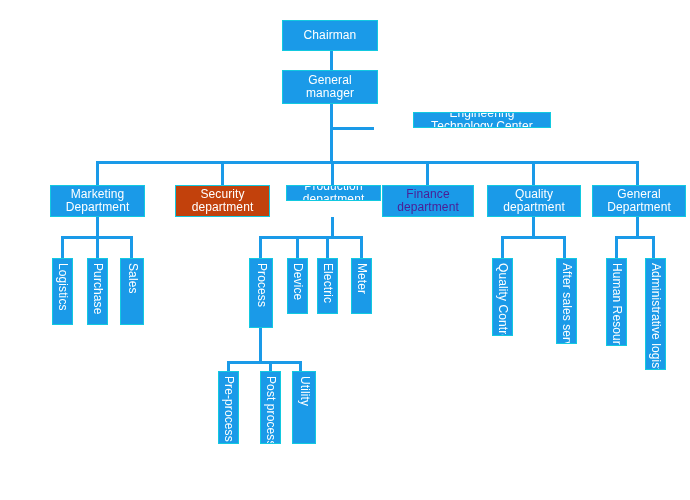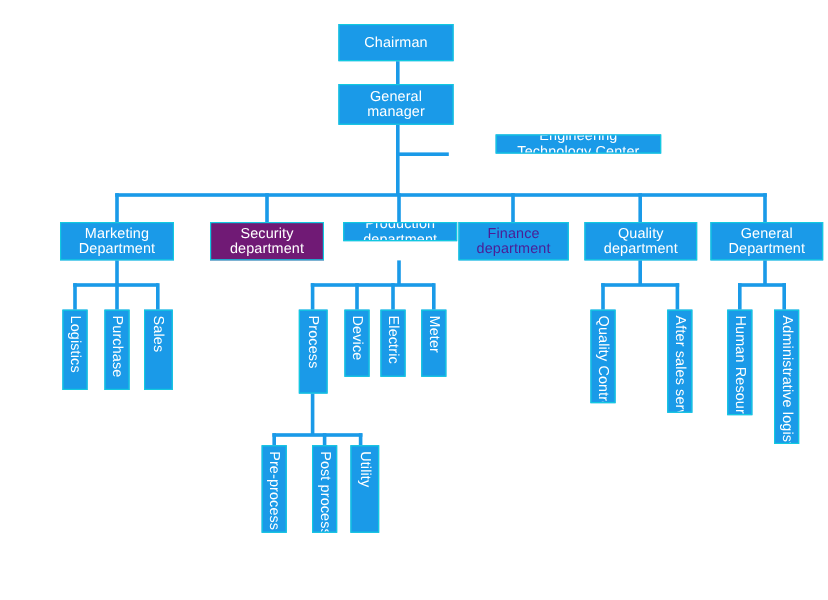--- a/index.html
+++ b/index.html
@@ -89,21 +89,21 @@
     <div class="conn" style="left: 615px; top: 236px; width: 40px; height: 3px; background: rgb(26, 154, 232);"></div>
     <div class="conn" style="left: 615px; top: 236px; width: 3px; height: 22px; background: rgb(26, 154, 232);"></div>
     <div class="conn" style="left: 652px; top: 236px; width: 3px; height: 22px; background: rgb(26, 154, 232);"></div>
     <div class="node" style="left: 282px; top: 20px; width: 96px; height: 31px; background: rgb(26, 154, 232); border-color: rgb(18, 201, 224); color: rgb(255, 255, 255);">Chairman</div>
     <div class="node" style="left: 282px; top: 70px; width: 96px; height: 34px; background: rgb(26, 154, 232); border-color: rgb(18, 201, 224); color: rgb(255, 255, 255);">General
 manager</div>
     <div class="node" style="left: 374px; top: 112px; width: 138px; height: 16px; background: rgb(26, 154, 232); border-color: rgb(18, 201, 224); color: rgb(255, 255, 255); margin-left: 39px;">Engineering
 Technology Center</div>
     <div class="node" style="left: 50px; top: 185px; width: 95px; height: 32px; background: rgb(26, 154, 232); border-color: rgb(18, 201, 224); color: rgb(255, 255, 255);">Marketing
 Department</div>
-    <div class="node" style="left: 175px; top: 185px; width: 95px; height: 32px; background: #701a75; border-color: rgb(18, 201, 224); color: rgb(255, 255, 255);">Security
+    <div class="node" style="left: 175px; top: 185px; width: 95px; height: 32px; background: #c2410c; border-color: rgb(18, 201, 224); color: rgb(255, 255, 255);">Security
 department</div>
     <div class="node" style="left: 286px; top: 185px; width: 95px; height: 16px; background: rgb(26, 154, 232); border-color: rgb(18, 201, 224); color: rgb(255, 255, 255);">Production
 department</div>
     <div class="node" style="left: 382px; top: 185px; width: 92px; height: 32px; background: rgb(26, 154, 232); border-color: rgb(18, 201, 224); color: #4c1d95;">Finance
 department</div>
     <div class="node" style="left: 487px; top: 185px; width: 94px; height: 32px; background: rgb(26, 154, 232); border-color: rgb(18, 201, 224); color: rgb(255, 255, 255);">Quality
 department</div>
     <div class="node" style="left: 592px; top: 185px; width: 94px; height: 32px; background: rgb(26, 154, 232); border-color: rgb(18, 201, 224); color: rgb(255, 255, 255);">General
 Department</div>
     <div class="node vert" style="left: 52px; top: 258px; width: 21px; height: 67px; background: rgb(26, 154, 232); border-color: rgb(18, 201, 224); color: rgb(255, 255, 255);">Logistics</div>

